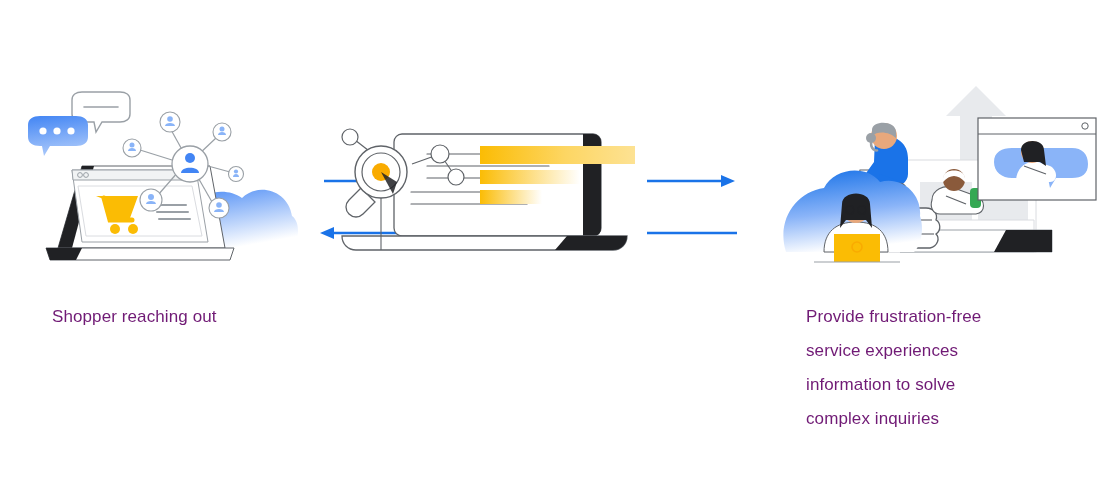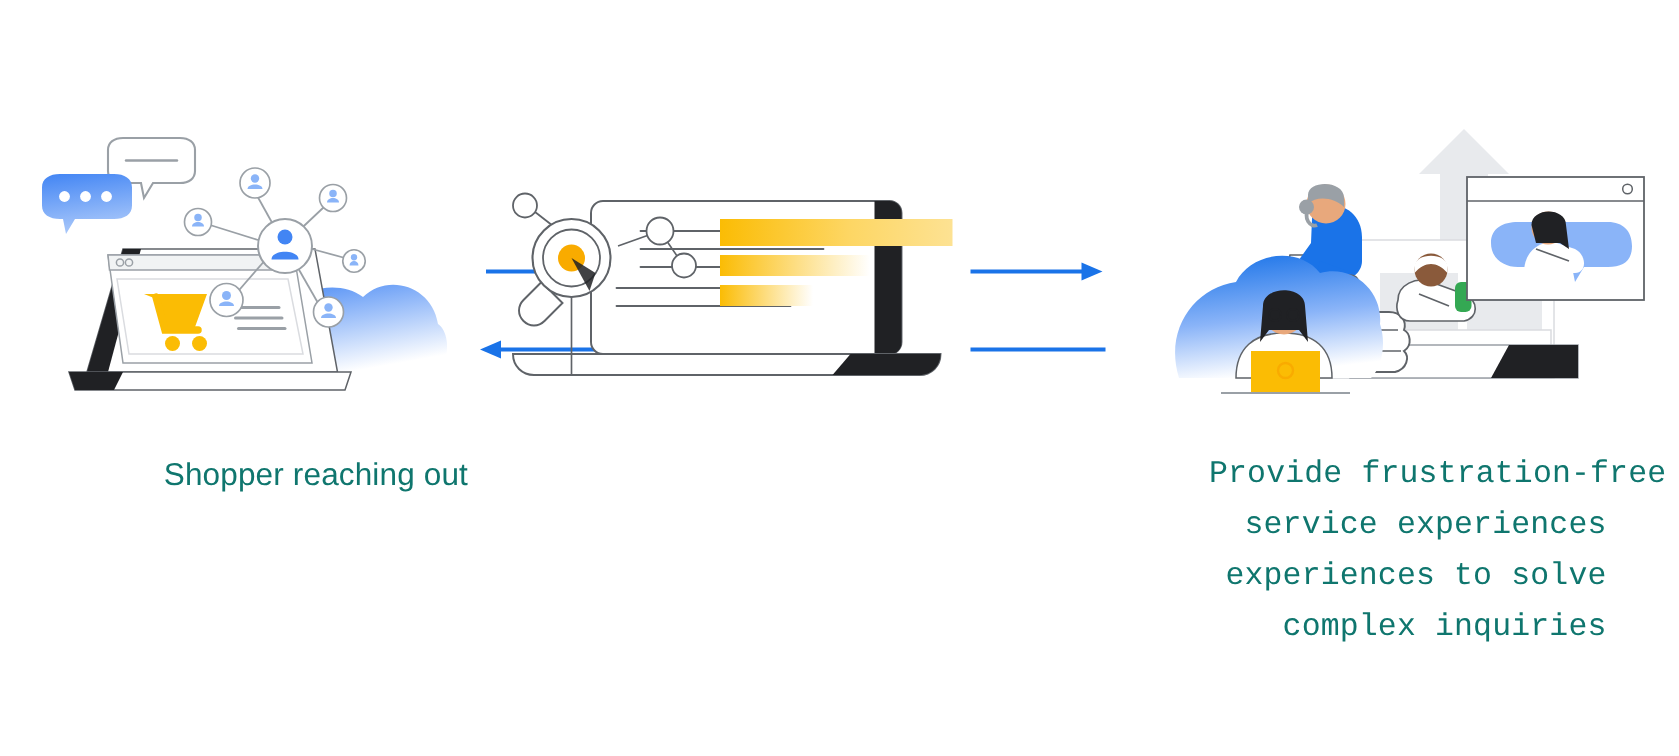--- a/index.html
+++ b/index.html
@@ -21,29 +21,28 @@
   }
   .panel {
     position: absolute;
   }
   .panel-left  { left: 20px;  top: 70px;  width: 290px; }
   .panel-mid   { left: 315px; top: 120px; width: 440px; }
   .panel-right { left: 780px; top: 70px;  width: 320px; }
 
   .caption {
     position: absolute;
-    color: #0f766e;
-    font-size: 21px;
+    color: #701a75;
+    font-size: 17px;
     line-height: 34px;
     font-family: "Liberation Sans", sans-serif;
     letter-spacing: 0.1px;
-    text-align: right;
   }
   .caption-left  { left: 52px;  top: 300px; width: 260px; }
-  .caption-right { left: 806px; top: 300px; width: 265px; font-family: Liberation Mono, monospace; }
+  .caption-right { left: 806px; top: 300px; width: 265px; }
   .caption div { white-space: nowrap; }
 </style>
 </head>
 <body>
 
 <div class="stage">
 
   <div class="panel panel-left">
     <svg width="290" height="200" viewBox="0 0 290 200">
       <defs>
@@ -310,17 +309,17 @@
     </svg>
   </div>
 
   <div class="caption caption-left">
     <div>Shopper reaching out</div>
   </div>
 
   <div class="caption caption-right">
     <div>Provide frustration-free</div>
     <div>service experiences</div>
-    <div>experiences to solve</div>
+    <div>information to solve</div>
     <div>complex inquiries</div>
   </div>
 
 </div>
 
 </body></html>

